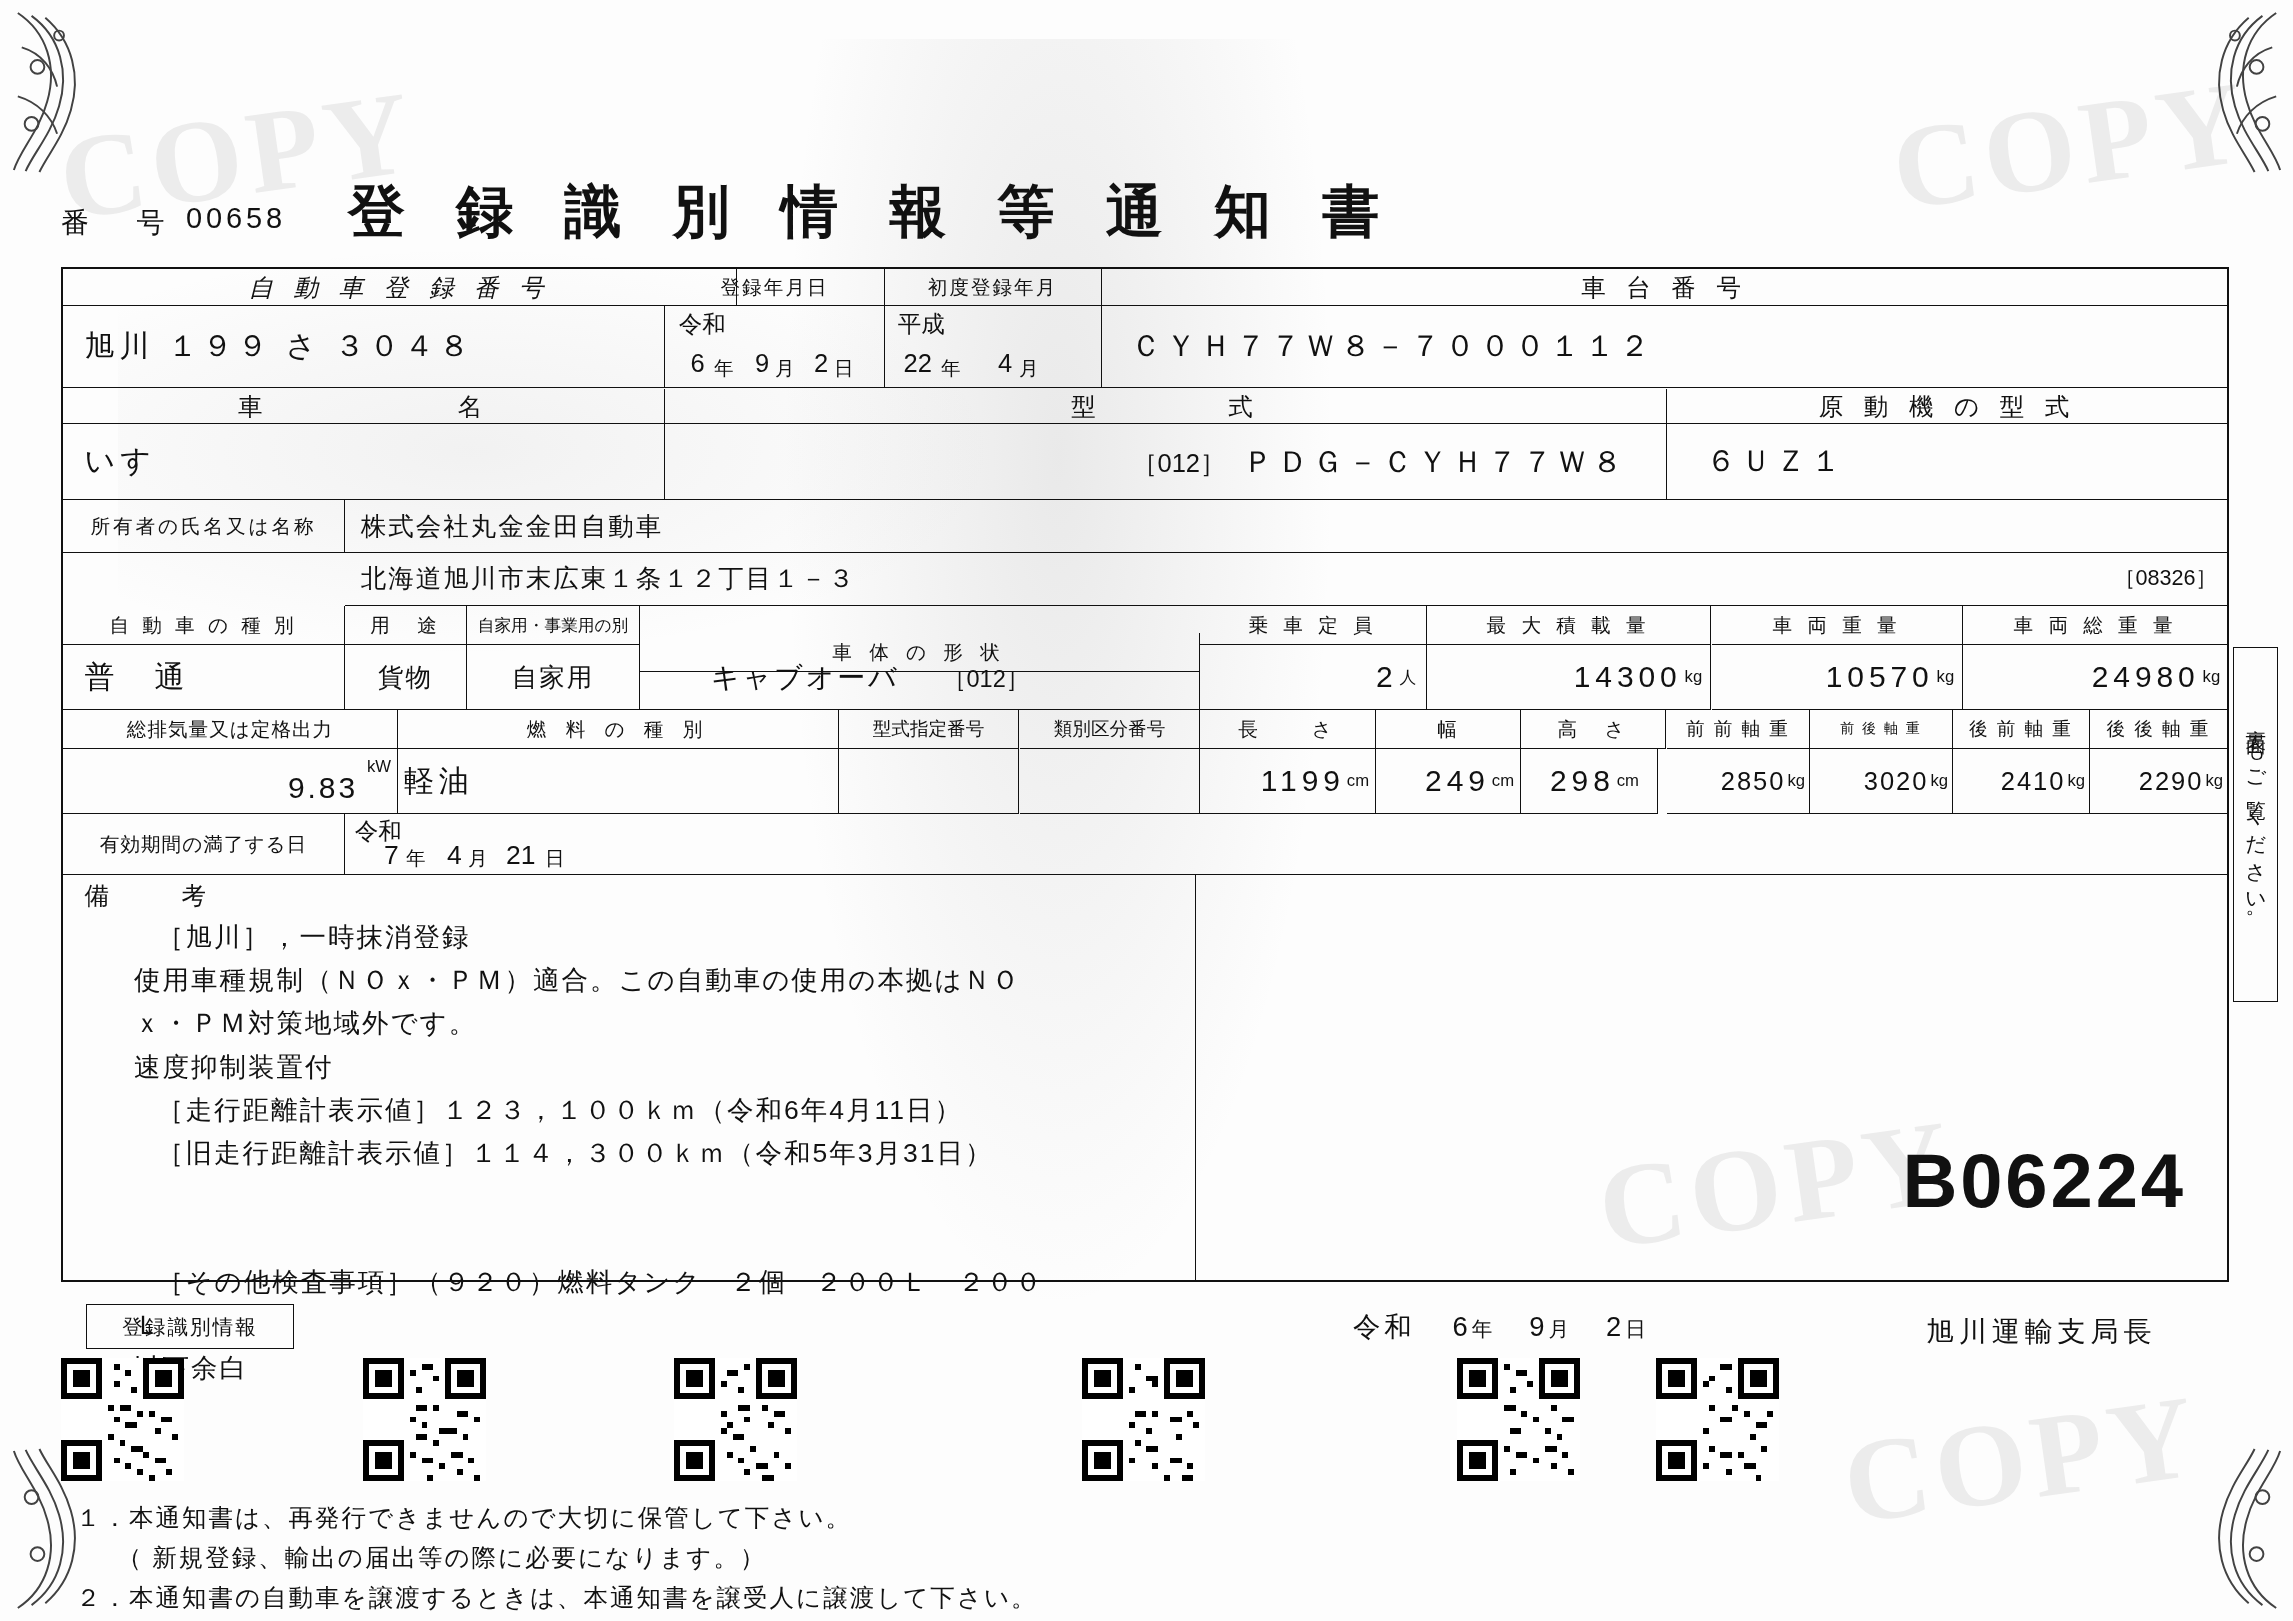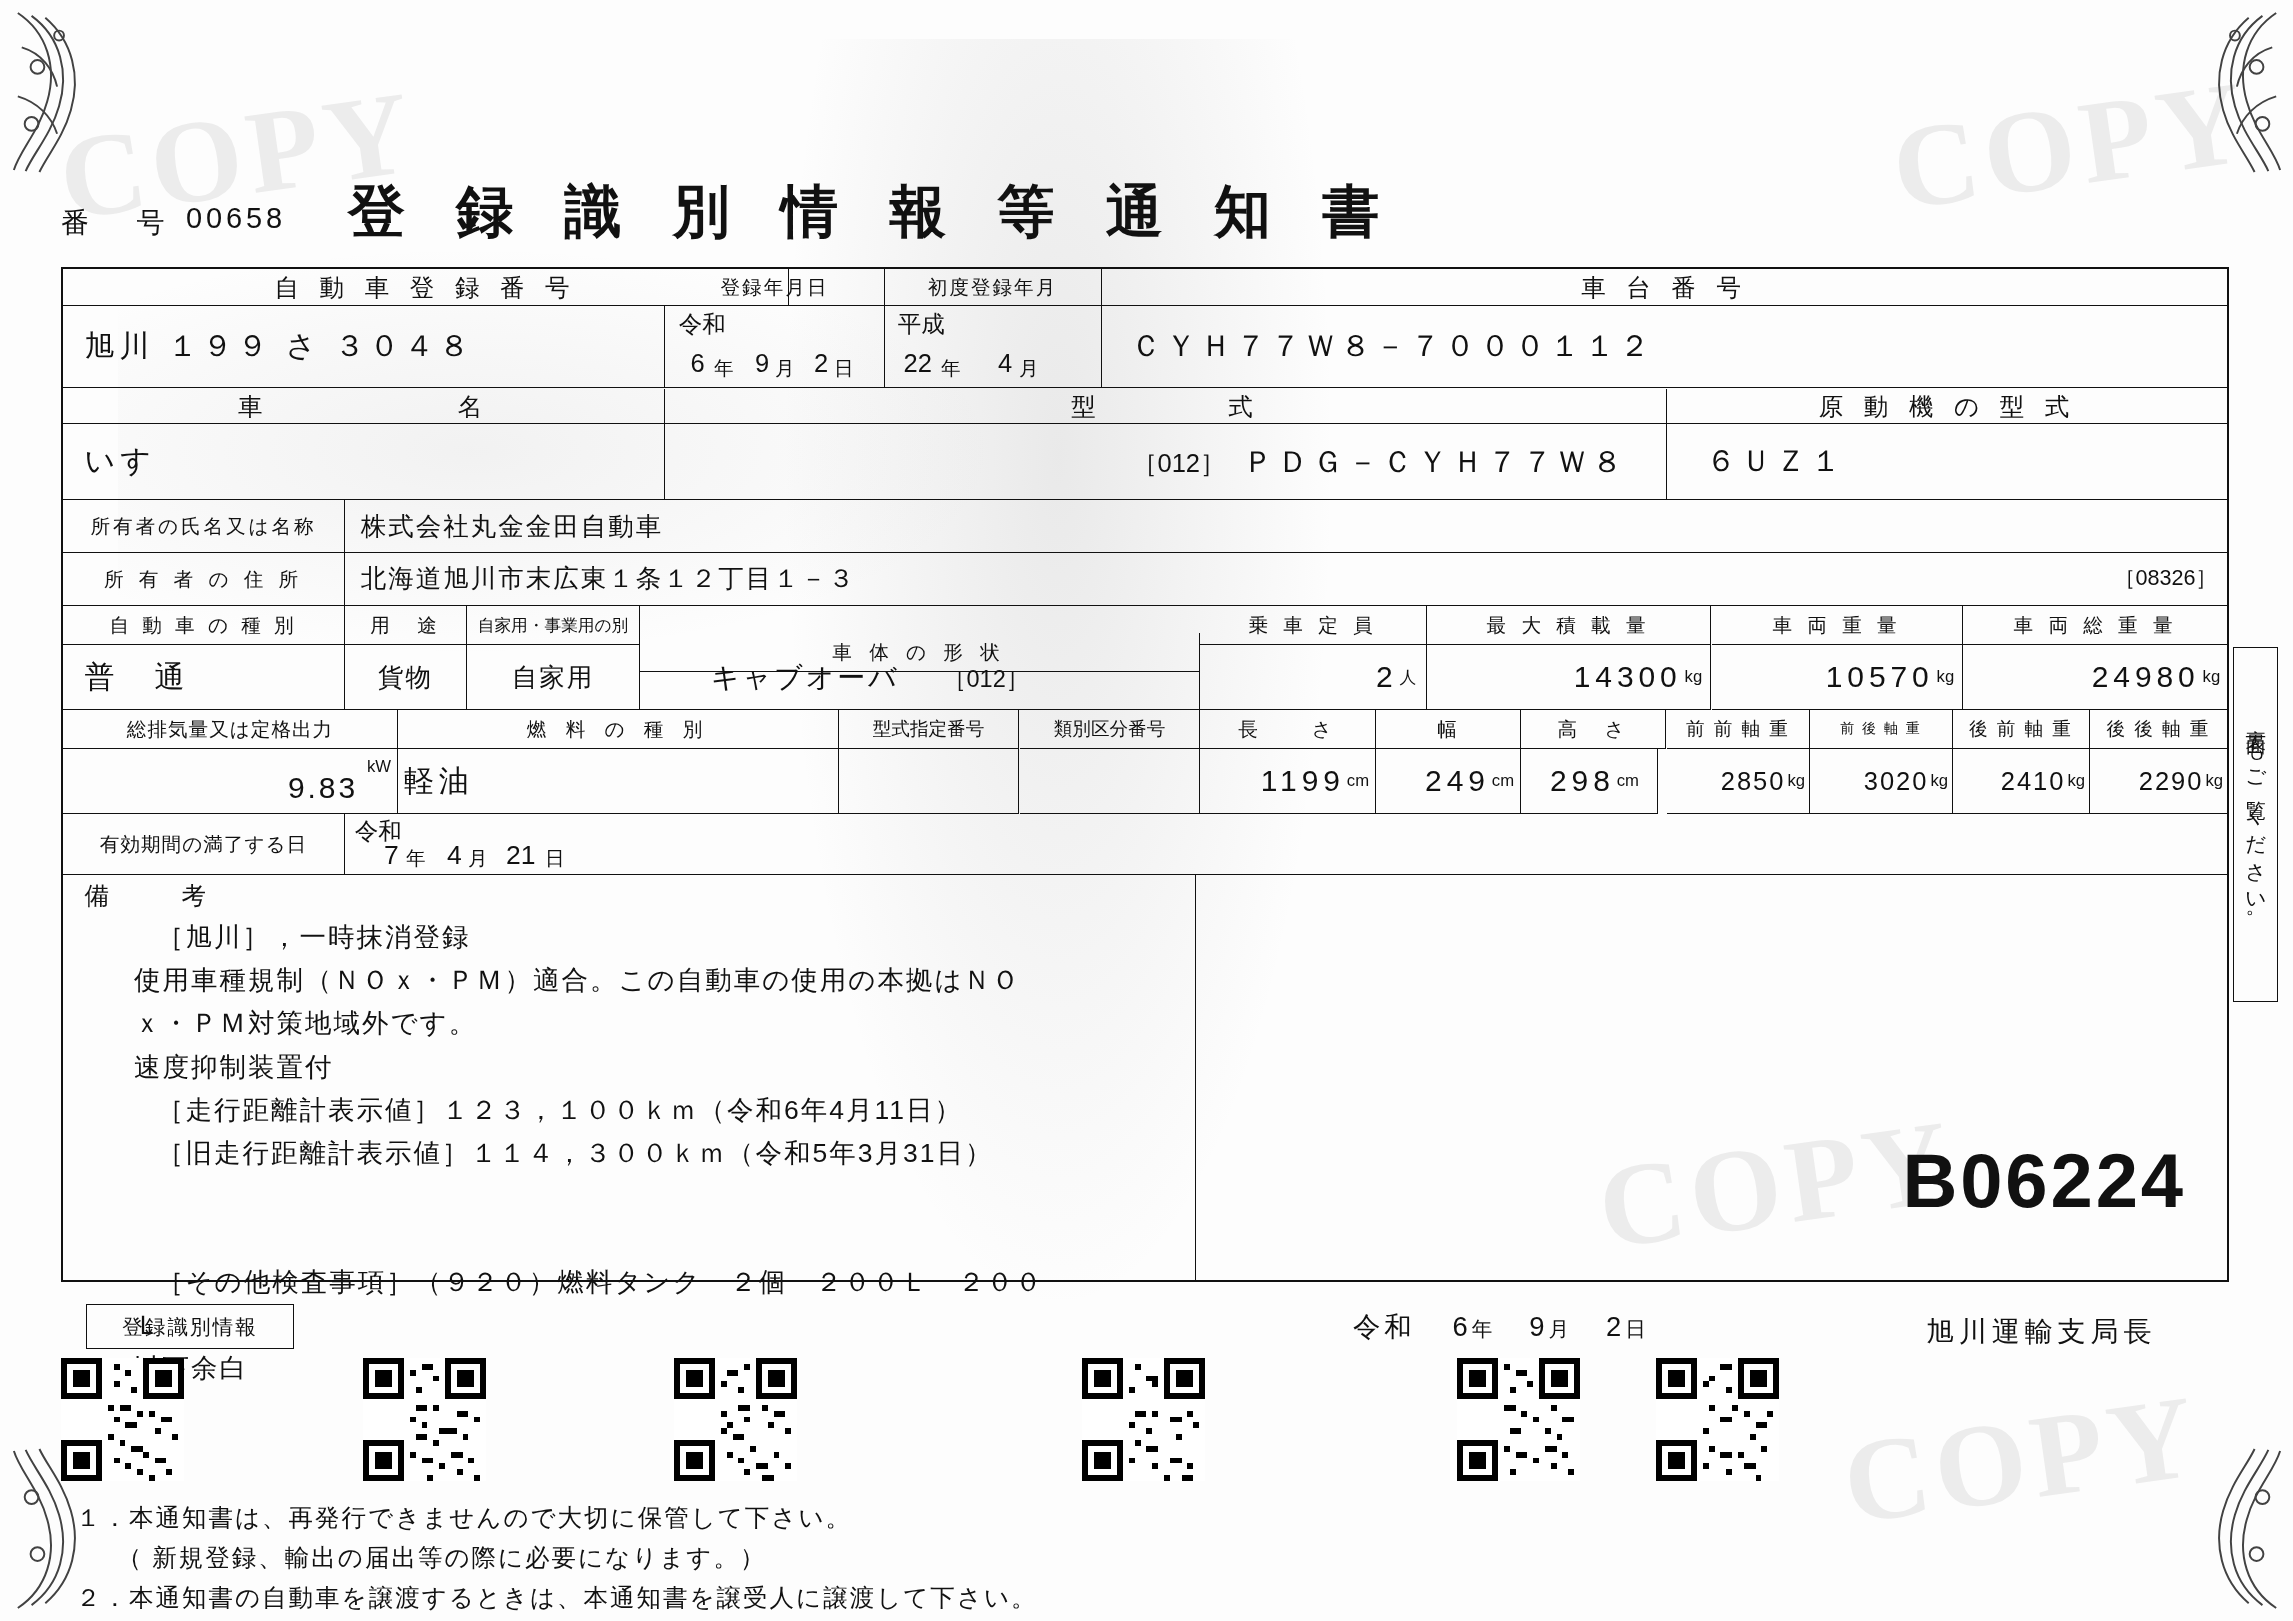--- a/index.html
+++ b/index.html
@@ -121,21 +121,21 @@
   </svg>
 
   <div class="no-label">番　号</div>
   <div class="no-val">00658</div>
   <div class="title">登 録 識 別 情 報 等 通 知 書</div>
 
   <div class="side">裏面もご覧ください。</div>
 
   <div class="tbl">
 
-    <div class="cell ctr bb br lbl" style="left:0;top:0;width:726px;height:37px;">自 動 車 登 録 番 号</div>
+    <div class="cell ctr bb br lbl" style="left:0;top:0;width:674px;height:37px;font-style:italic;">自 動 車 登 録 番 号</div>
     <div class="cell ctr bb br lbl-s" style="left:602px;top:0;width:220px;height:37px;">登録年月日</div>
     <div class="cell ctr bb br lbl-s" style="left:821px;top:0;width:218px;height:37px;">初度登録年月</div>
     <div class="cell ctr bb lbl" style="left:1039px;top:0;width:1125px;height:37px;">車 台 番 号</div>
 
     <div class="cell lft br bb val" style="left:0;top:37px;width:602px;height:82px;padding-left:21.6px;">旭川 １９９ さ ３０４８</div>
 
     <div class="cell br bb" style="left:602px;top:37px;width:220px;height:82px;">
       <div style="position:absolute;left:13.7px;top:2px;font-size:23.5px;">令和</div>
       <div style="position:absolute;left:25.5px;top:43px;font-size:25.5px;">6</div>
       <div style="position:absolute;left:49px;top:49px;font-size:19.6px;">年</div>
@@ -162,21 +162,20 @@
     <div class="cell lft br bb val" style="left:0;top:155px;width:602px;height:76px;padding-left:21.6px;">いすゞ</div>
     <div class="cell br bb" style="left:602px;top:155px;width:1002px;height:76px;">
       <div style="position:absolute;left:467px;top:21.6px;font-size:25.5px;">［012］</div>
       <div style="position:absolute;left:578px;top:17.6px;font-size:30px;letter-spacing:4.9px;">ＰＤＧ－ＣＹＨ７７Ｗ８</div>
     </div>
     <div class="cell lft bb val" style="left:1604px;top:155px;width:561px;height:76px;padding-left:39px;">６ＵＺ１</div>
 
     <div class="cell ctr br bb lbl-s" style="left:0;top:231px;width:282px;height:53px;letter-spacing:2.9px;">所有者の氏名又は名称</div>
     <div class="cell lft bb val-s" style="left:282px;top:231px;width:1882px;height:53px;padding-left:15.7px;">株式会社丸金金田自動車</div>
 
-    <div class="cell ctr br bb lbl-s" style="left:0;top:284px;width:282px;height:53px;letter-spacing:4.9px;">所 有 者 の 住 所</div>
     <div class="cell bb" style="left:282px;top:284px;width:1882px;height:53px;">
       <div style="position:absolute;left:15.7px;top:7.8px;font-size:25.5px;letter-spacing:2px;">北海道旭川市末広東１条１２丁目１－３</div>
       <div style="position:absolute;right:9.8px;top:9.8px;font-size:21.6px;">［08326］</div>
     </div>
 
     <div class="cell ctr br bb lbl-s" style="left:0;top:337px;width:282px;height:39px;letter-spacing:3.9px;">自 動 車 の 種 別</div>
     <div class="cell ctr br bb lbl-s" style="left:282px;top:337px;width:122px;height:39px;letter-spacing:3.9px;">用　途</div>
     <div class="cell ctr br bb" style="left:404px;top:337px;width:173px;height:39px;font-size:16.7px;">自家用・事業用の別</div>
     <div class="cell ctr br bb lbl-s" style="left:576px;top:337px;width:561px;height:39px;letter-spacing:5.9px;margin-top:27px;">車 体 の 形 状</div>
     <div class="cell ctr br bb lbl-s" style="left:1137px;top:337px;width:227px;height:39px;letter-spacing:4.9px;">乗 車 定 員</div>

